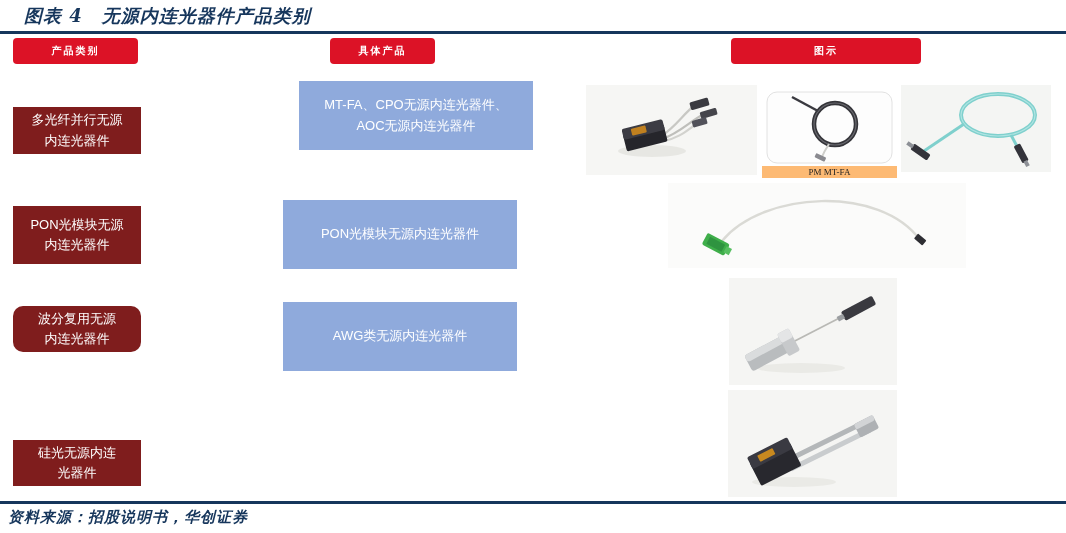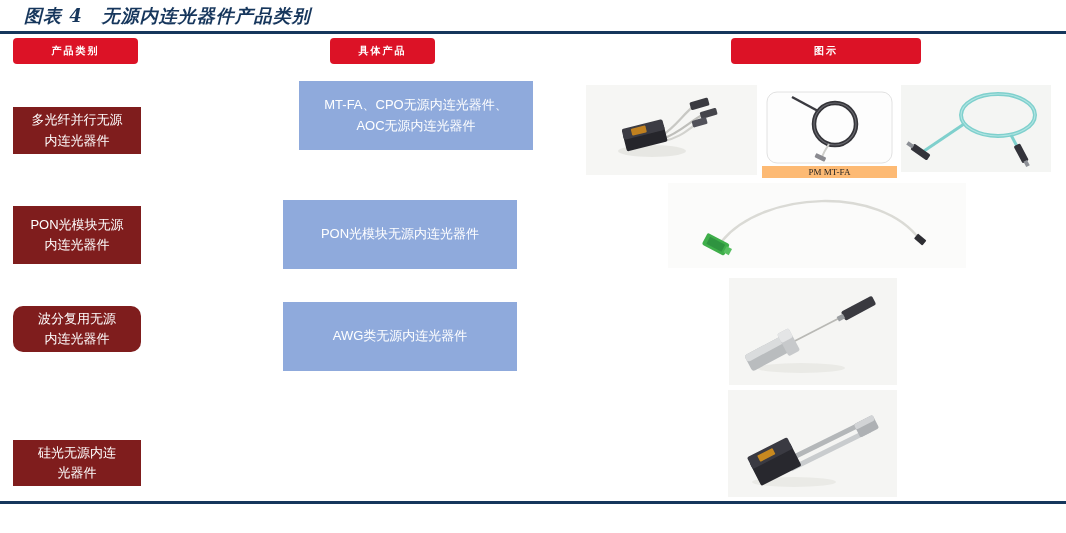--- a/index.html
+++ b/index.html
@@ -177,14 +177,15 @@
       </g>
       <g transform="rotate(-27 48 74)">
         <rect x="25" y="61" width="45" height="26" rx="2" fill="#28282e"></rect>
         <rect x="25" y="55" width="45" height="13" rx="2" fill="#3a3a42"></rect>
         <rect x="35" y="58" width="17" height="7" rx="1" fill="#c8891f"></rect>
       </g>
     </svg>
   </div>
 
   <div class="rule rule-bottom"></div>
+  <div class="source-note">资料来源：招股说明书，华创证券</div>
 
 </div>
 
 </body></html>

